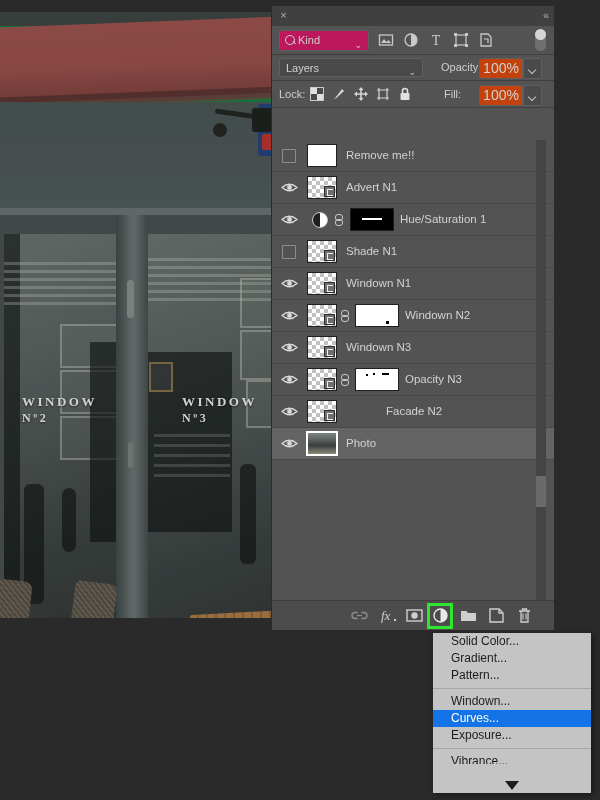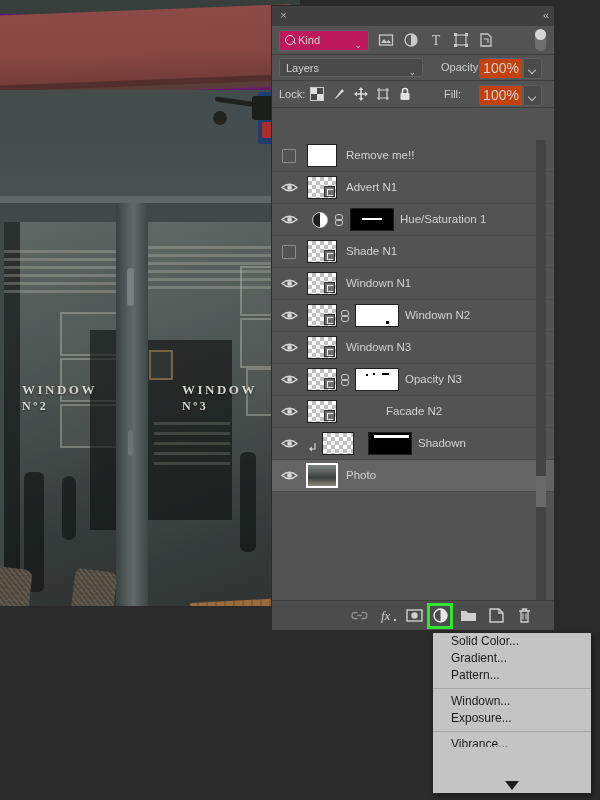--- a/index.html
+++ b/index.html
@@ -4,21 +4,21 @@
 <style>
   html,body{margin:0;padding:0;}
   body{
     width:600px;height:800px;overflow:hidden;position:relative;
     background:#2a2a2a;
     font-family:"Liberation Sans", sans-serif;
     -webkit-font-smoothing:antialiased;
   }
 
   
-  #photo{position:absolute;left:0;top:0;width:300px;height:606px;overflow:hidden;background:#701a75;}
+  #photo{position:absolute;left:0;top:12px;width:300px;height:606px;overflow:hidden;background:#15803d;}
   #photo .sky{position:absolute;left:0;top:0;width:300px;height:14px;background:#3d4442;}
   #photo .awning{position:absolute;left:-10px;top:10px;width:300px;height:78px;
     background:linear-gradient(180deg,#9f524c 0%,#9b4f4a 55%,#7e3f3b 100%);
     transform:skewY(-2.2deg);}
   #photo .awning-edge{position:absolute;left:-10px;top:80px;width:300px;height:10px;
     background:#5d3330;transform:skewY(-2.2deg);}
   #photo .awning-rail{position:absolute;left:-10px;top:86px;width:300px;height:6px;
     background:#6b4a40;transform:skewY(-2.2deg);opacity:.75;}
   #photo .wall{position:absolute;left:0;top:90px;width:300px;height:115px;
     background:linear-gradient(180deg,#4b5554 0%,#4e5857 60%,#525c5b 100%);}
@@ -460,40 +460,20 @@
             <path d="M1 7.5 Q8.5 1 16 7.5 Q8.5 14 1 7.5 Z" fill="none" stroke="#d8d8d8" stroke-width="1.3"></path>
             <circle cx="8.5" cy="7.5" r="2.4" fill="#d8d8d8"></circle>
           </svg>
       </div>
       <div class="thumb checker" style="left:35px;">
           <span class="so-badge"></span>
         </div>
       <div class="layer-name" style="left:74px;margin-left:40px;">Facade N2</div>
     </div>
 
-    <div class="layer-row">
-      <div class="eye">
-        <svg width="17" height="15" viewBox="0 0 17 15">
-            <path d="M1 7.5 Q8.5 1 16 7.5 Q8.5 14 1 7.5 Z" fill="none" stroke="#d8d8d8" stroke-width="1.3"></path>
-            <circle cx="8.5" cy="7.5" r="2.4" fill="#d8d8d8"></circle>
-          </svg>
-      </div>
-      <div class="clip-arrow">
-        <svg width="9" height="10" viewBox="0 0 9 10">
-            <path d="M7 0 V6 H2" fill="none" stroke="#d0d0d0" stroke-width="1.2"></path>
-            <path d="M4 3.5 L1 6 L4 8.5 Z" fill="#d0d0d0"></path>
-          </svg>
-      </div>
-      <div class="thumb checker" style="left:50px;width:32px;"></div>
-      <div class="mask black" style="left:96px;">
-        <div class="wline" style="left:2px;top:2px;width:38px;height:3px;"></div>
-        <div class="bdot" style="left:2px;top:2px;width:3px;height:3px;"></div>
-      </div>
-      <div class="layer-name" style="left:146px;">Shadown</div>
-    </div>
 
 
     <div class="layer-row selected">
       <div class="eye">
         <svg width="17" height="15" viewBox="0 0 17 15">
             <path d="M1 7.5 Q8.5 1 16 7.5 Q8.5 14 1 7.5 Z" fill="none" stroke="#d8d8d8" stroke-width="1.3"></path>
             <circle cx="8.5" cy="7.5" r="2.4" fill="#d8d8d8"></circle>
           </svg>
       </div>
       <div class="photo-thumb" style="left:34px;"></div>
@@ -552,17 +532,18 @@
     <div id="adj-btn-hl"></div>
   </div>
 </div>
 
 <div id="menu">
   <div class="mi">Solid Color...</div>
   <div class="mi">Gradient...</div>
   <div class="mi">Pattern...</div>
   <div class="msep"></div>
   <div class="mi">Windown...</div>
+  <div class="mi hl">Curves...</div>
   <div class="mi">Exposure...</div>
   <div class="msep"></div>
   <div class="mi cut">Vibrance...</div>
   <div id="menu-arrow"></div>
 </div>
 
 </body></html>

